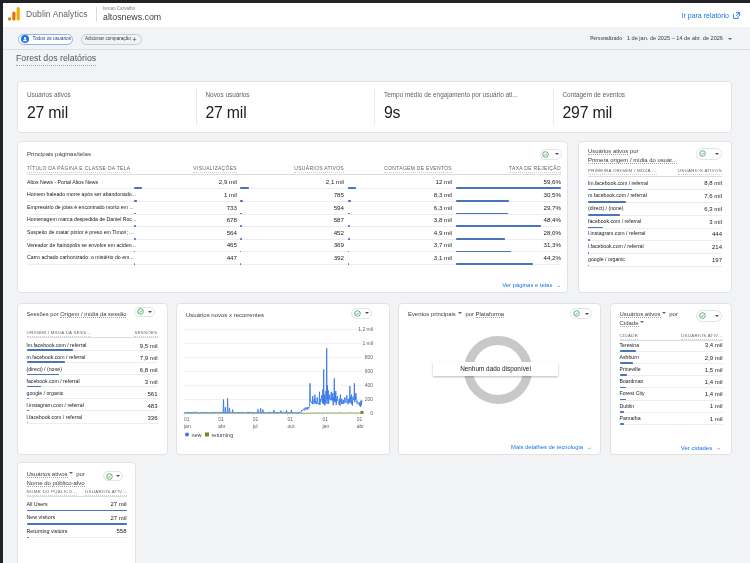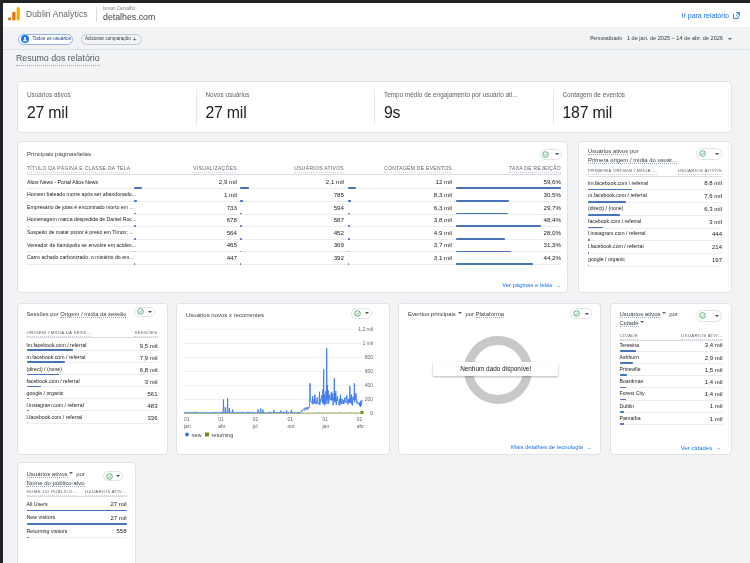--- a/index.html
+++ b/index.html
@@ -11,52 +11,52 @@
 <div style="position:absolute;left:0;top:0;width:750px;height:3px;background:#212327;"></div>
 <div style="position:absolute;left:0;top:0;width:3px;height:563px;background:#212327;"></div>
 <svg style="position:absolute;left:8px;top:7px" width="12" height="13.5" viewBox="0 0 12 13.5">
       <rect x="8.6" y="0" width="3.2" height="13.5" rx="1.6" fill="#f9ab00"></rect>
       <rect x="4.3" y="4.6" width="3.2" height="8.9" rx="1.6" fill="#e37400"></rect>
       <circle cx="1.6" cy="11.9" r="1.6" fill="#e37400"></circle>
     </svg>
 <div style="position:absolute;font-size:8.5px;line-height:10.5px;color:#5f6368;white-space:nowrap;letter-spacing:0.1px;left:26px;top:9px;">Dublin Analytics</div>
 <div style="position:absolute;left:96px;top:7px;width:1px;height:15px;background:#dadce0;"></div>
 <div style="position:absolute;font-size:4.6px;line-height:6.6px;color:#80868b;white-space:nowrap;left:103px;top:5.5px;">Isman Carvalho</div>
-<div style="position:absolute;font-size:8.8px;line-height:10.8px;color:#3c4043;white-space:nowrap;left:103px;top:11.5px;">detalhes.com</div>
+<div style="position:absolute;font-size:8.8px;line-height:10.8px;color:#3c4043;white-space:nowrap;left:103px;top:11.5px;">altosnews.com</div>
 <div style="position:absolute;font-size:7px;line-height:9px;color:#1a73e8;white-space:nowrap;right:21px;top:10.5px;">Ir para relatório</div>
 <svg style="position:absolute;left:733px;top:11.5px" width="7" height="7" viewBox="0 0 7 7">
       <path d="M0.6 1.8 V6.4 H5.2 V4.2 M3 0.6 H6.4 V4 M6.2 0.8 L3.2 3.8" fill="none" stroke="#1a73e8" stroke-width="0.9"></path>
     </svg>
 <div style="position:absolute;left:3px;top:49px;width:747px;height:1px;background:#dcdfe3;"></div>
 <div style="position:absolute;left:18px;top:33.5px;width:55px;height:11px;background:#fff;border:1px solid #93b3ef;border-radius:6px;box-sizing:border-box;"></div>
 <div style="position:absolute;left:21px;top:35px;width:8px;height:8px;background:#1a73e8;border-radius:50%;"></div>
 <svg style="position:absolute;left:21px;top:35px" width="8" height="8" viewBox="0 0 8 8">
       <circle cx="4" cy="3.2" r="1.1" fill="#fff"></circle>
       <path d="M2 6.2 a2 2 0 0 1 4 0 z" fill="#fff"></path>
     </svg>
 <div style="position:absolute;font-size:4.8px;line-height:6.8px;color:#1f3c88;white-space:nowrap;left:32.5px;top:35.7px;">Todos os usuários</div>
 <div style="position:absolute;left:81px;top:33.5px;width:61px;height:11px;border:1px solid #c6c9cd;border-radius:6px;box-sizing:border-box;"></div>
 <div style="position:absolute;font-size:4.6px;line-height:6.6px;color:#3c4043;white-space:nowrap;left:85px;top:35.8px;">Adicionar comparação</div>
 <div style="position:absolute;font-size:7px;line-height:9px;color:#3c4043;white-space:nowrap;left:132.5px;top:34.5px;">+</div>
 <div style="position:absolute;font-size:4.7px;line-height:6.7px;color:#5f6368;white-space:nowrap;font-weight:bold;right:128px;top:36.3px;">Personalizado</div>
 <div style="position:absolute;font-size:5.6px;line-height:7.6px;color:#3c4043;white-space:nowrap;right:27px;top:35.4px;">1 de jan. de 2025 – 14 de abr. de 2026</div>
 <div style="position:absolute;left:728px;top:38.2px;width:0;height:0;border-left:2.4px solid transparent;border-right:2.4px solid transparent;border-top:2.8px solid #5f6368;"></div>
-<div style="position:absolute;font-size:8.8px;line-height:10.8px;color:#54575b;white-space:nowrap;left:16px;top:52.5px;"><span style="border-bottom:1px dotted #9aa7b5;padding-bottom:2px;">Resumo dos relatório</span></div>
+<div style="position:absolute;font-size:8.8px;line-height:10.8px;color:#54575b;white-space:nowrap;left:16px;top:52.5px;"><span style="border-bottom:1px dotted #9aa7b5;padding-bottom:2px;">Forest dos relatórios</span></div>
 <div style="position:absolute;left:17px;top:81px;width:715px;height:52px;background:#fff;border:1px solid #e0e2e6;border-radius:4px;box-sizing:border-box;"></div>
 <div style="position:absolute;font-size:6.4px;line-height:8.4px;color:#5f6368;white-space:nowrap;left:27.0px;top:91px;">Usuários ativos</div>
 <div style="position:absolute;font-size:15.8px;line-height:17.8px;color:#202124;white-space:nowrap;left:27.0px;top:103.5px;letter-spacing:-0.2px;">27 mil</div>
 <div style="position:absolute;left:195.5px;top:89px;width:1px;height:36px;background:#e7e9ec;"></div>
 <div style="position:absolute;font-size:6.4px;line-height:8.4px;color:#5f6368;white-space:nowrap;left:205.5px;top:91px;">Novos usuários</div>
 <div style="position:absolute;font-size:15.8px;line-height:17.8px;color:#202124;white-space:nowrap;left:205.5px;top:103.5px;letter-spacing:-0.2px;">27 mil</div>
 <div style="position:absolute;left:374.0px;top:89px;width:1px;height:36px;background:#e7e9ec;"></div>
 <div style="position:absolute;font-size:6.4px;line-height:8.4px;color:#5f6368;white-space:nowrap;left:384.0px;top:91px;">Tempo médio de engajamento por usuário ati...</div>
 <div style="position:absolute;font-size:15.8px;line-height:17.8px;color:#202124;white-space:nowrap;left:384.0px;top:103.5px;letter-spacing:-0.2px;">9s</div>
 <div style="position:absolute;left:552.5px;top:89px;width:1px;height:36px;background:#e7e9ec;"></div>
 <div style="position:absolute;font-size:6.4px;line-height:8.4px;color:#5f6368;white-space:nowrap;left:562.5px;top:91px;">Contagem de eventos</div>
-<div style="position:absolute;font-size:15.8px;line-height:17.8px;color:#202124;white-space:nowrap;left:562.5px;top:103.5px;letter-spacing:-0.2px;">187 mil</div>
+<div style="position:absolute;font-size:15.8px;line-height:17.8px;color:#202124;white-space:nowrap;left:562.5px;top:103.5px;letter-spacing:-0.2px;">297 mil</div>
 <div style="position:absolute;left:17px;top:141px;width:551px;height:152px;background:#fff;border:1px solid #e0e2e6;border-radius:4px;box-sizing:border-box;"></div>
 <div style="position:absolute;font-size:6.1px;line-height:8.1px;color:#3c4043;white-space:nowrap;left:27px;top:149.5px;">Principais páginas/telas</div>
 <div style="position:absolute;left:539.5px;top:148.5px;width:22px;height:11px;background:#fff;border:1px solid #e0e3e7;border-radius:5.5px;box-sizing:border-box;"></div>
 <svg style="position:absolute;left:542.3px;top:150.5px" width="7" height="7" viewBox="0 0 7 7">
       <circle cx="3.5" cy="3.5" r="2.8" fill="none" stroke="#1e8e3e" stroke-width="0.7"></circle>
       <path d="M2.2 3.6 L3.1 4.5 L4.9 2.7" fill="none" stroke="#1e8e3e" stroke-width="0.7"></path>
     </svg>
 <div style="position:absolute;left:554.7px;top:153.0px;width:0;height:0;border-left:2.0px solid transparent;border-right:2.0px solid transparent;border-top:2.4px solid #494c50;"></div>
 <div style="position:absolute;font-size:5.0px;line-height:7.0px;color:#5f6368;white-space:nowrap;letter-spacing:0.3px;left:27px;top:164.5px;"><span style="border-bottom:1px dotted #c9cfd8;padding-bottom:1px;">TÍTULO DA PÁGINA E CLASSE DA TELA</span></div>
 <div style="position:absolute;font-size:5.0px;line-height:7.0px;color:#5f6368;white-space:nowrap;letter-spacing:0.3px;right:513px;top:164.5px;"><span style="border-bottom:1px dotted #c9cfd8;padding-bottom:1px;">VISUALIZAÇÕES</span></div>

